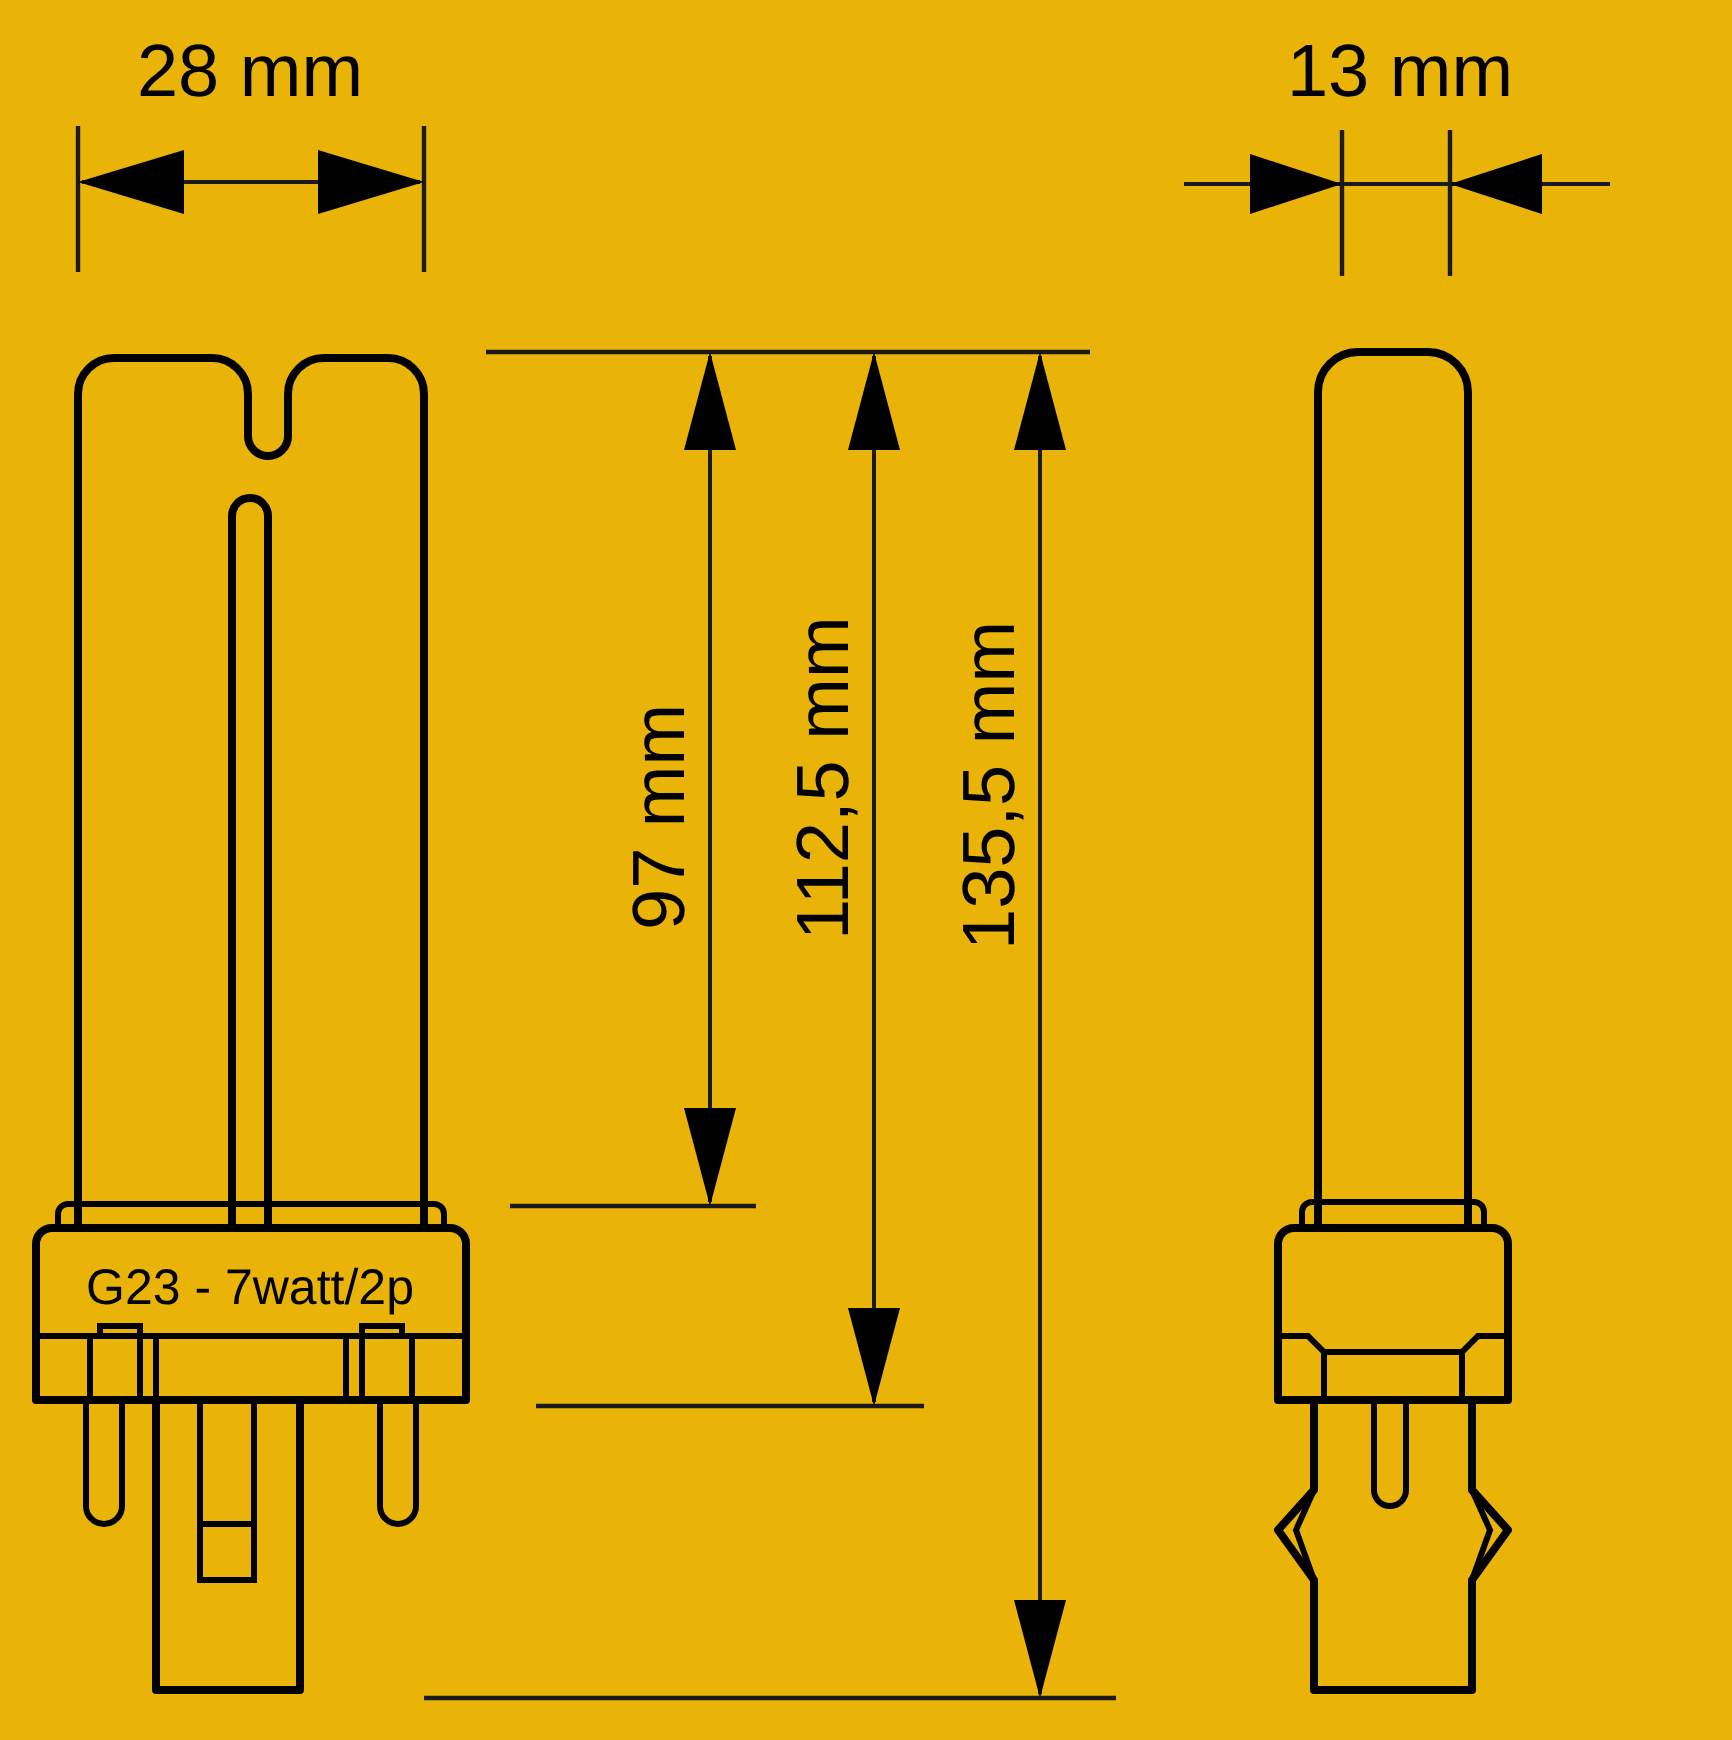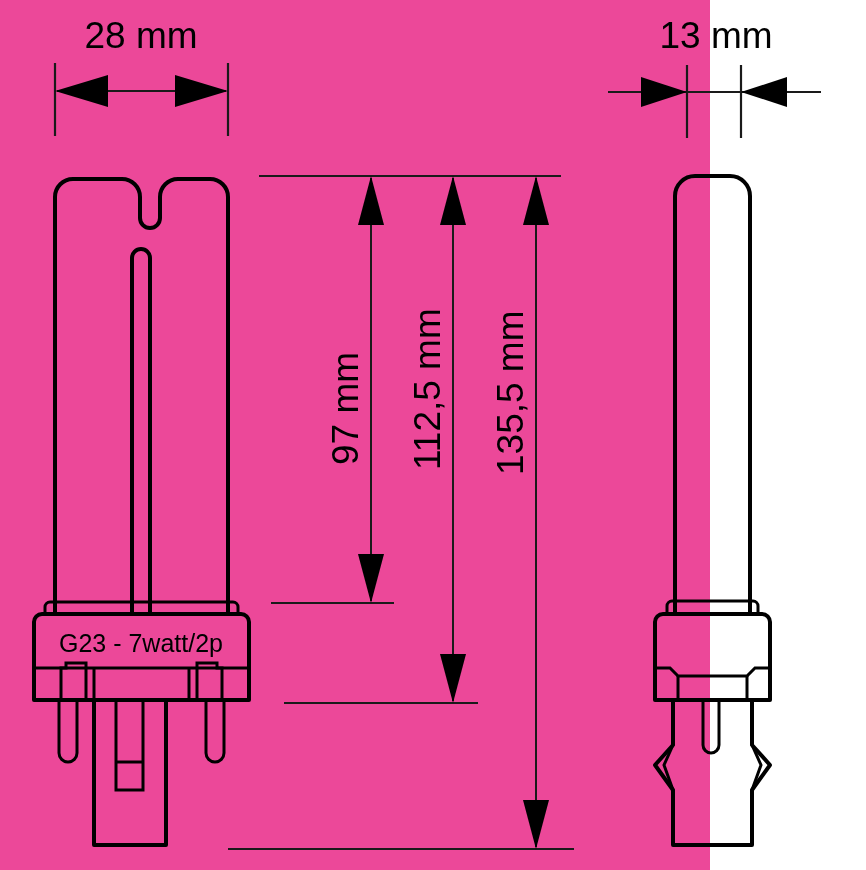--- a/index.html
+++ b/index.html
@@ -9,24 +9,23 @@
     background: #ffffff;
   }
   body {
     width: 866px;
     height: 870px;
     font-family: "Liberation Sans", sans-serif;
     overflow: hidden;
   }
   #drawing-root {
     position: relative;
-    width: 694px;
+    width: 866px;
     height: 870px;
-    background: #ec4899;
-    padding-left: 16px;
+    background: #eab308;
   }
   svg.drawing {
     display: block;
     width: 866px;
     height: 870px;
   }
   .outline {
     fill: none;
     stroke: #000000;
     stroke-width: 4;

